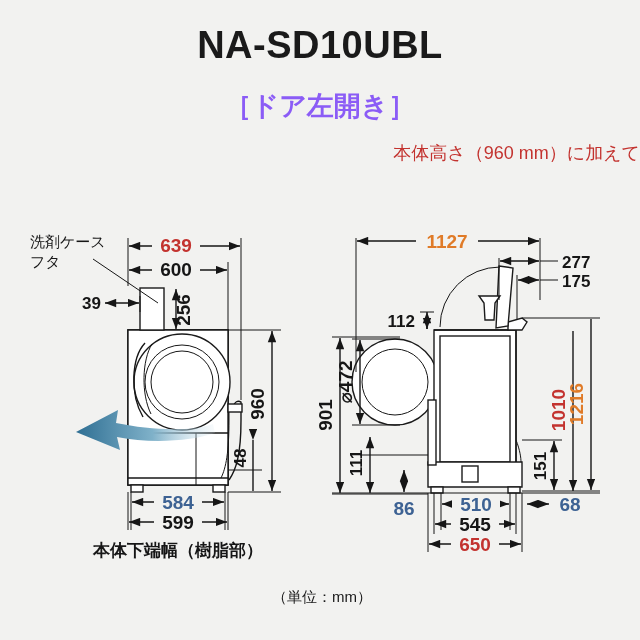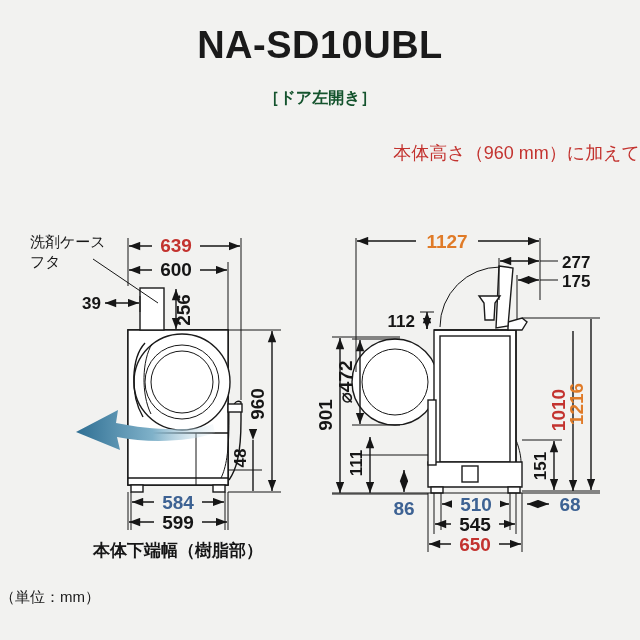--- a/index.html
+++ b/index.html
@@ -25,43 +25,44 @@
     font-weight: bold;
     letter-spacing: 0.5px;
     color: #1a1a1a;
   }
   #subtitle {
     position: absolute;
     top: 88px;
     left: 0;
     width: 640px;
     text-align: center;
-    font-size: 16px;
+    font-size: 27px;
     font-weight: bold;
-    color: #14532d;
+    color: #8b5cf6;
   }
   .note-line {
     position: absolute;
     left: 0;
     width: 640px;
     text-align: right;
     font-size: 18px;
     font-weight: normal;
     color: #c3332f;
   }
   #note1 { top: 141px; }
   #note2 { top: 167px; }
   #unit-note {
     position: absolute;
     left: 0;
     top: 588px;
     width: 628px;
-    text-align: left;
+    text-align: center;
     font-size: 15px;
     color: #1a1a1a;
+    padding-left: 8px;
   }
   #svg-area {
     position: absolute;
     left: 0;
     top: 0;
     width: 640px;
     height: 640px;
   }
   text { font-family: "Liberation Sans", "DejaVu Sans", sans-serif; }
   .dim { font-size: 19px; font-weight: bold; }

